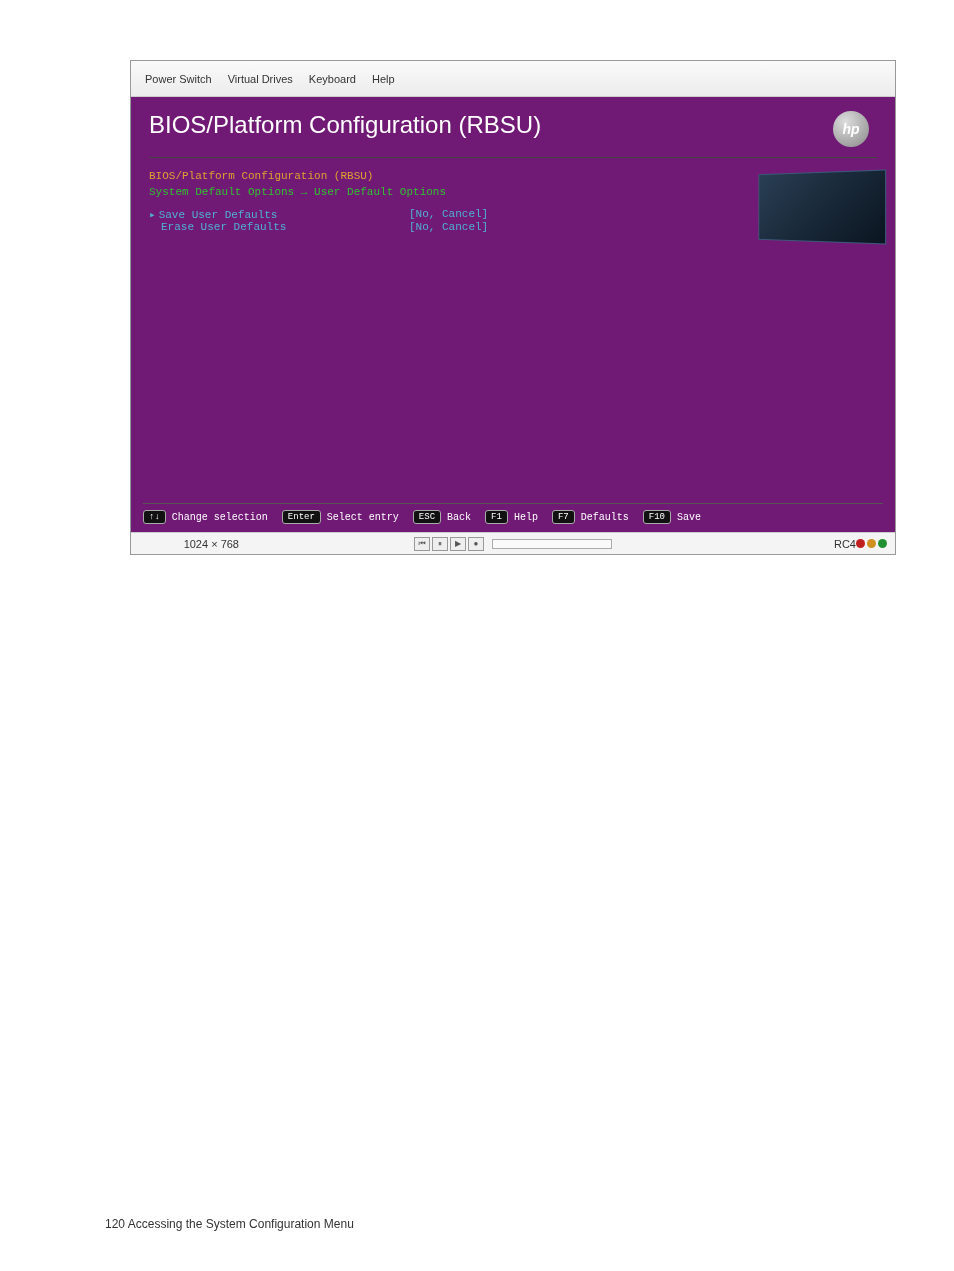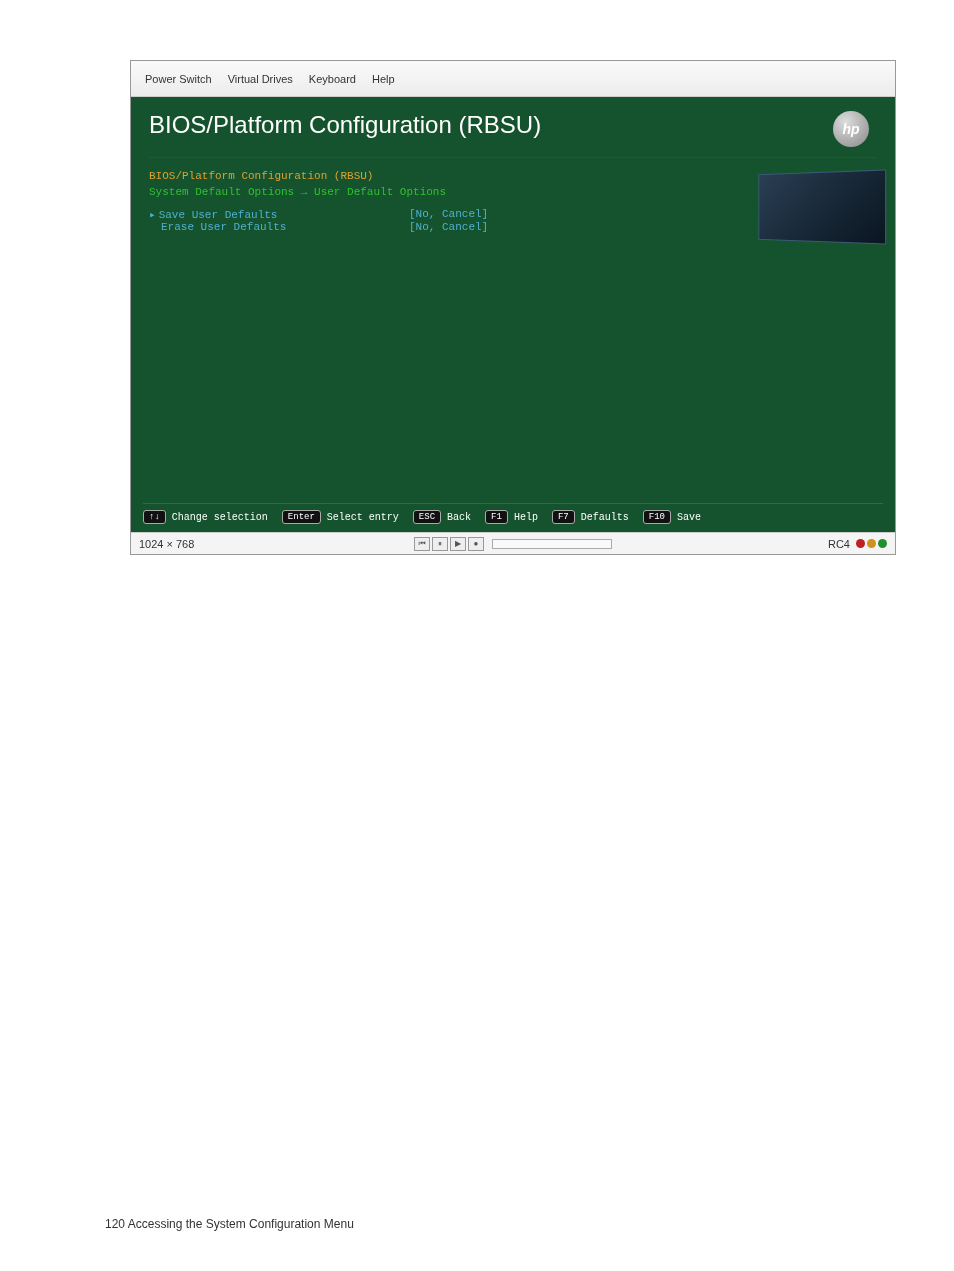--- a/index.html
+++ b/index.html
@@ -64,21 +64,21 @@
       align-items: center;
       padding-left: 6px;
       border-bottom: 1px solid #ccc;
     }
     .menu-item {
       font-size: 11px;
       color: #333;
       padding: 0 8px;
     }
     .bios-area {
-      background: #14532d;
+      background: #701a75;
       height: 435px;
       position: relative;
       color: #fff;
     }
     .bios-header {
       padding: 14px 18px 4px 18px;
       display: flex;
       justify-content: space-between;
       align-items: flex-start;
     }
@@ -158,35 +158,35 @@
     }
     .statusbar {
       height: 22px;
       background: #f4f4f4;
       border-top: 1px solid #ccc;
       display: flex;
       align-items: center;
       padding: 0 8px;
       font-size: 11px;
       color: #333;
+      text-align: right;
     }
     .status-left { flex: 0 0 100px; }
     .status-center {
       flex: 1;
       display: flex;
       justify-content: center;
       align-items: center;
       gap: 2px;
     }
     .status-right {
       flex: 0 0 100px;
       display: flex;
       align-items: center;
       justify-content: flex-end;
-      gap: 6px;
     }
     .small-btn {
       width: 16px;
       height: 14px;
       border: 1px solid #999;
       background: #eee;
       font-size: 8px;
       display: flex;
       align-items: center;
       justify-content: center;

